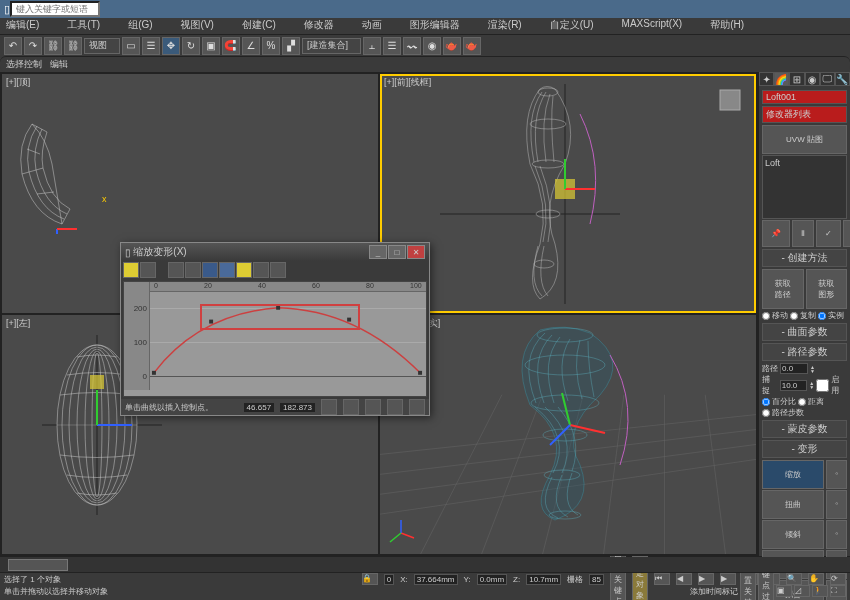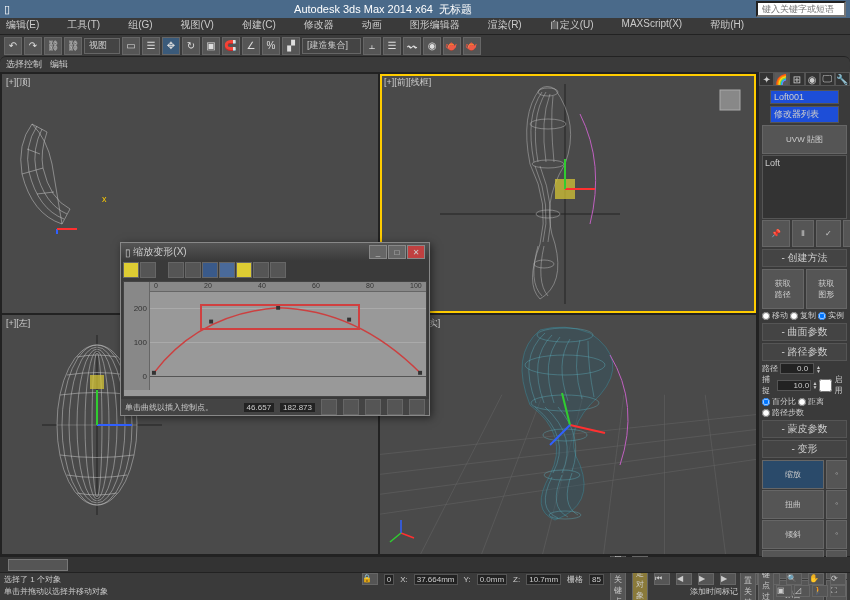--- a/index.html
+++ b/index.html
@@ -20,31 +20,31 @@
 .viewport { background: #4a4a4a; position: relative; overflow: hidden; }
 .viewport.active { outline: 2px solid #ffcc00; outline-offset: -2px; }
 .vp-label { position: absolute; top: 2px; left: 4px; font-size: 9px; color: #ccc; z-index: 5; }
 .wireframe { position: absolute; }
 
 .cmd-panel { width: 92px; background: #3a3a3a; border-left: 1px solid #222; display: flex; flex-direction: column; }
 .cmd-tabs { display: flex; height: 18px; background: #333; }
 .cmd-tab { flex: 1; border: 1px solid #555; display: flex; align-items: center; justify-content: center; cursor: pointer; }
 .cmd-tab.active { background: #5a5a5a; }
 .panel-section { padding: 2px 3px; font-size: 9px; }
-.panel-dropdown { background: #1d4ed8; border: 1px solid #555; padding: 1px 3px; margin: 2px 8px; }
+.panel-dropdown { background: #b91c1c; border: 1px solid #555; padding: 1px 3px; margin: 2px 0; }
 .panel-list { background: #333; border: 1px solid #555; height: 64px; padding: 2px; font-size: 9px; }
 .panel-row { display: flex; gap: 2px; margin: 1px 0; }
 .panel-btn { background: #555; border: 1px solid #666; flex: 1; text-align: center; padding: 8px; font-size: 8px; cursor: pointer; }
 .panel-btn.blue { background: #2a4a6a; }
 .panel-header { background: #444; text-align: center; padding: 1px; margin: 2px 0; font-size: 10px; border: 1px solid #555; }
 .panel-header::before { content: "- "; }
 .radio-row { display: flex; gap: 2px; font-size: 8px; align-items: center; }
 .radio-row input { width: 8px; height: 8px; }
 .spinner-row { display: flex; align-items: center; gap: 2px; font-size: 8px; }
-.spinner { background: #222; border: 1px solid #555; width: 28px; padding: 0 16px; }
+.spinner { background: #222; border: 1px solid #555; width: 28px; padding: 0 1px; }
 .spin-arrows { display: flex; flex-direction: column; font-size: 5px; line-height: 4px; }
 
 .dialog { position: absolute; top: 170px; left: 120px; width: 310px; background: #3a3a3a; border: 1px solid #888; box-shadow: 2px 2px 8px rgba(0,0,0,0.5); z-index: 100; }
 .dlg-title { background: linear-gradient(#555,#3a3a3a); height: 18px; display: flex; align-items: center; padding: 0 4px; font-size: 10px; }
 .dlg-title .dlg-btns { margin-left: auto; display: flex; gap: 1px; }
 .dlg-title .dlg-btn { width: 18px; height: 14px; background: #666; border: 1px solid #888; display: flex; align-items: center; justify-content: center; font-size: 8px; cursor: pointer; }
 .dlg-title .dlg-btn.close { background: #c04040; }
 .dlg-toolbar { background: #3a3a3a; height: 18px; display: flex; align-items: center; gap: 1px; padding: 0 2px; }
 .dlg-tbtn { width: 16px; height: 16px; background: #555; border: 1px solid #666; cursor: pointer; }
 .dlg-tbtn.yellow { background: #ddcc33; }
@@ -65,21 +65,20 @@
 .time-controls { display: flex; align-items: center; padding: 0 4px; height: 12px; font-size: 8px; gap: 2px; }
 .tc-btn { width: 16px; height: 12px; background: #555; border: 1px solid #666; cursor: pointer; }
 .tc-field { background: #222; border: 1px solid #555; padding: 0 2px; }
 .viewcube { position: absolute; top: 6px; right: 6px; width: 40px; height: 40px; z-index: 4; }
 </style>
 </head>
 <body>
 
 <div class="titlebar">
   <span>▯</span>
-  <span class="title"><span>Autodesk 3ds Max 2014 x64</span>&nbsp;&nbsp;<span>无标题</span></span>
   <input class="searchbox" placeholder="键入关键字或短语" style="">
 </div>
 
 <div class="menubar">
   <span>编辑(E)</span>
   <span>工具(T)</span>
   <span>组(G)</span>
   <span>视图(V)</span>
   <span>创建(C)</span>
   <span>修改器</span>

